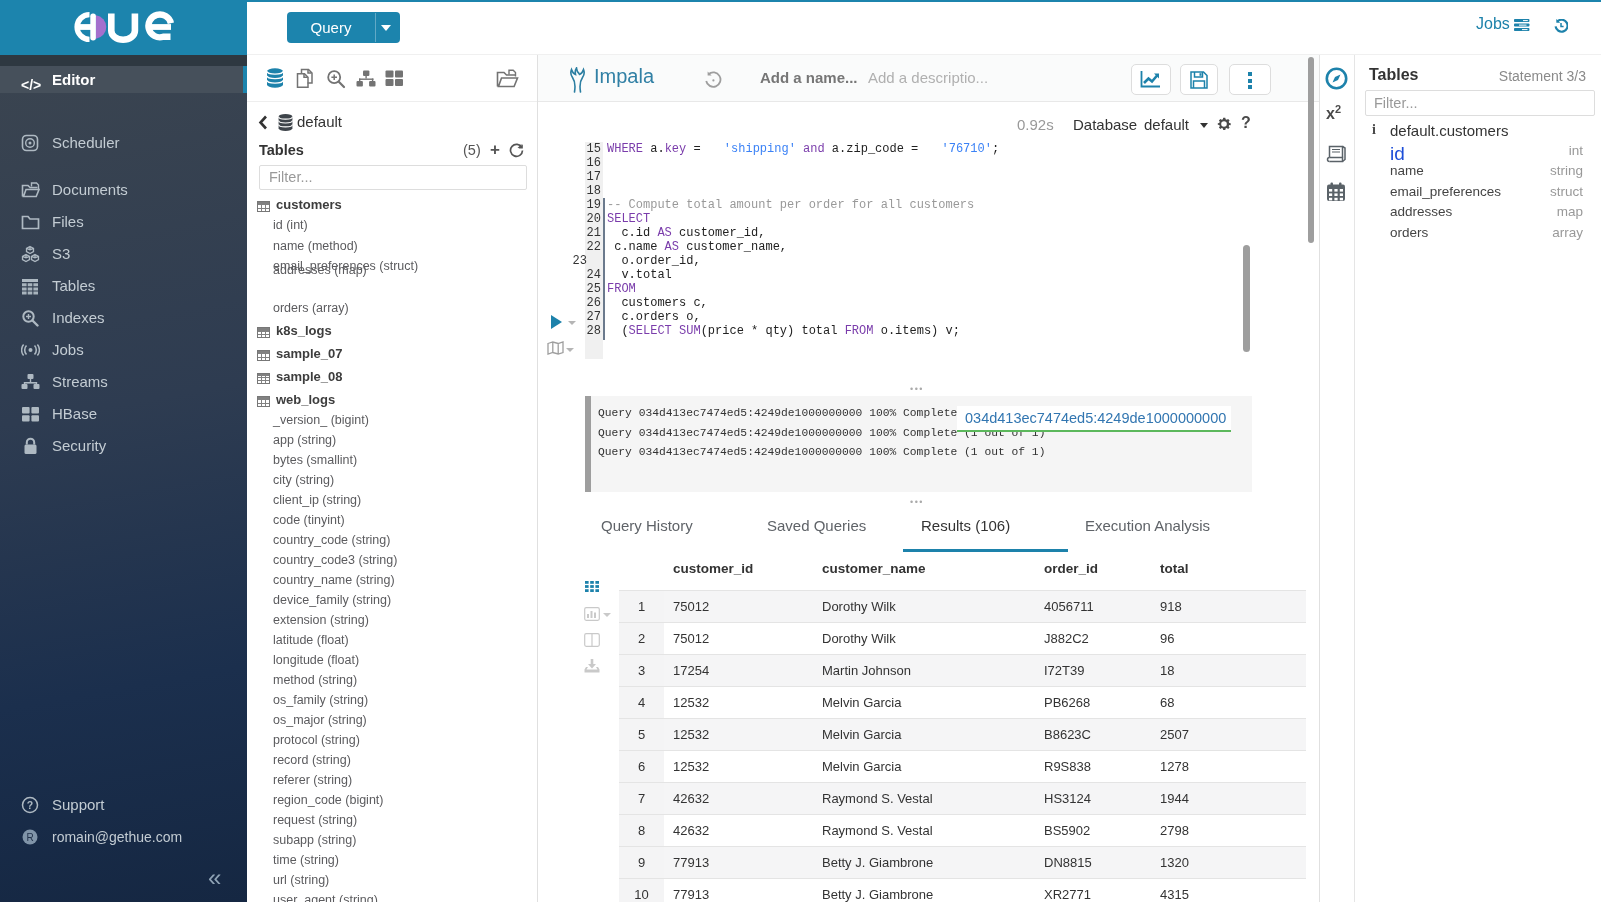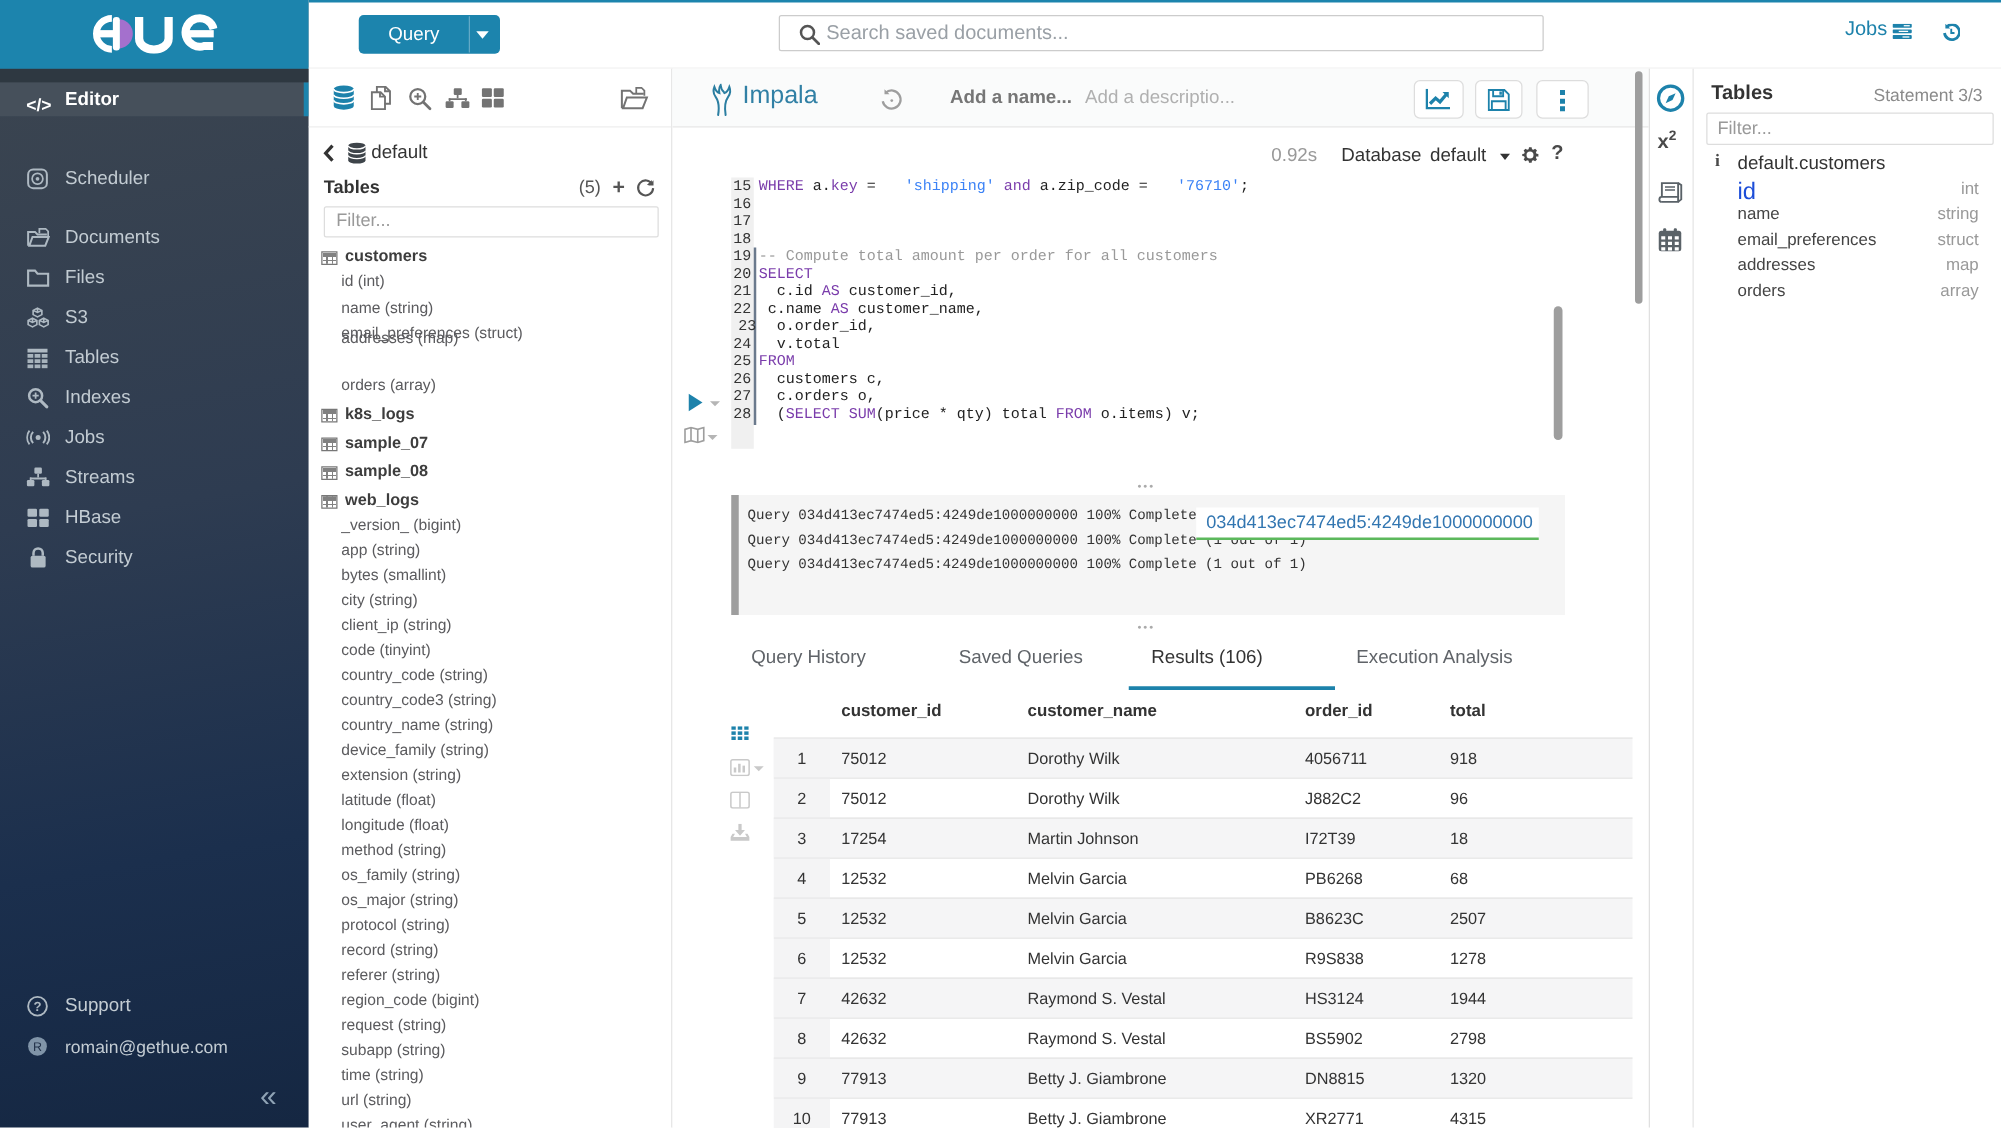--- a/index.html
+++ b/index.html
@@ -212,29 +212,20 @@
     </div>
   <div id="collapse" style="position:absolute; left:208px; top:864px; color:#8fa3b5; font-size:24px;">«</div>
 </div>
 
 <div id="topbar">
   <div id="qbtn">
       <span class="txt">Query</span>
       <span class="div"></span>
       <span class="car"></span>
     </div>
-  <div id="search">
-      <span class="mag">
-        <svg width="17" height="17" viewBox="0 0 17 17">
-          <circle cx="7" cy="7" r="5.2" fill="none" stroke="#555" stroke-width="2"></circle>
-          <path d="M11 11 16 16" stroke="#555" stroke-width="2.2" stroke-linecap="round"></path>
-        </svg>
-      </span>
-      <span class="ph">Search saved documents...</span>
-    </div>
   <div id="jobs">Jobs</div>
 <svg style="position:absolute;left:1267px;top:19px;" width="16" height="13" viewBox="0 0 16 13">
       <g fill="#1d82ab">
         <rect x="0" y="0" width="15.4" height="3.1" rx="0.8"></rect>
         <rect x="0" y="4.5" width="15.4" height="3.1" rx="0.8"></rect>
         <rect x="0" y="9" width="15.4" height="3.1" rx="0.8"></rect>
       </g>
       <g fill="#fff">
         <rect x="9" y="1.1" width="4.8" height="1"></rect>
         <rect x="5" y="5.6" width="7.5" height="1"></rect>
@@ -317,21 +308,21 @@
         </g>
         <path d="M13.8 1.2v4.2H9.6z" fill="#555"></path>
       </svg>
 <div style="position:absolute;left:12px;top:63px;width:268px;height:25px;border:1px solid #ddd;border-radius:2px;"></div>
 <div style="position:absolute;left:22px;top:67px;font-size:14.5px;color:#999;">Filter...</div>
 <div class="lp-row" style="top:95px;">
         <span class="tblic" style="position:absolute;left:10px;top:4px;"></span>
         <span style="position:absolute;left:29px;font-weight:700;color:#3d3d3d;">customers</span>
       </div>
 <div class="lp-col" style="top:116px;">id (int)</div>
-<div class="lp-col" style="top:136.7px;">name (string)</div>
+<div class="lp-col" style="top:136.7px;">name (method)</div>
 <div class="lp-col" style="top:157.39999999999998px;">email_preferences (struct)</div>
 <div class="lp-col" style="top:161px;">addresses (map)</div>
 <div class="lp-col" style="top:198.79999999999995px;">orders (array)</div>
 <div class="lp-row" style="top:221px;">
         <span class="tblic" style="position:absolute;left:10px;top:4px;"></span>
         <span style="position:absolute;left:29px;font-weight:700;color:#3d3d3d;">k8s_logs</span>
       </div>
 <div class="lp-row" style="top:244px;">
         <span class="tblic" style="position:absolute;left:10px;top:4px;"></span>
         <span style="position:absolute;left:29px;font-weight:700;color:#3d3d3d;">sample_07</span>
@@ -420,21 +411,21 @@
 <div class="gutnum" style="left:47px;top:115px;">17</div>
 <div class="gutnum" style="left:47px;top:129px;">18</div>
 <div class="gutnum" style="left:47px;top:143px;">19</div>
 <div class="codeline" style="left:69px;top:143px;"><span class="cmt">-- Compute total amount per order for all customers</span></div>
 <div class="gutnum" style="left:47px;top:157px;">20</div>
 <div class="codeline" style="left:69px;top:157px;"><span class="kw">SELECT</span></div>
 <div class="gutnum" style="left:47px;top:171px;">21</div>
 <div class="codeline" style="left:69px;top:171px;">  c.id <span class="kw">AS</span> customer_id,</div>
 <div class="gutnum" style="left:47px;top:185px;">22</div>
 <div class="codeline" style="left:69px;top:185px;"> c.name <span class="kw">AS</span> customer_name,</div>
-<div class="gutnum" style="left:51px;top:199px;">23</div>
+<div class="gutnum" style="left:33px;top:199px;">23</div>
 <div class="codeline" style="left:69px;top:199px;">  o.order_id,</div>
 <div class="gutnum" style="left:47px;top:213px;">24</div>
 <div class="codeline" style="left:69px;top:213px;">  v.total</div>
 <div class="gutnum" style="left:47px;top:227px;">25</div>
 <div class="codeline" style="left:69px;top:227px;"><span class="kw">FROM</span></div>
 <div class="gutnum" style="left:47px;top:241px;">26</div>
 <div class="codeline" style="left:69px;top:241px;">  customers c,</div>
 <div class="gutnum" style="left:47px;top:255px;">27</div>
 <div class="codeline" style="left:69px;top:255px;">  c.orders o,</div>
 <div class="gutnum" style="left:47px;top:269px;">28</div>

